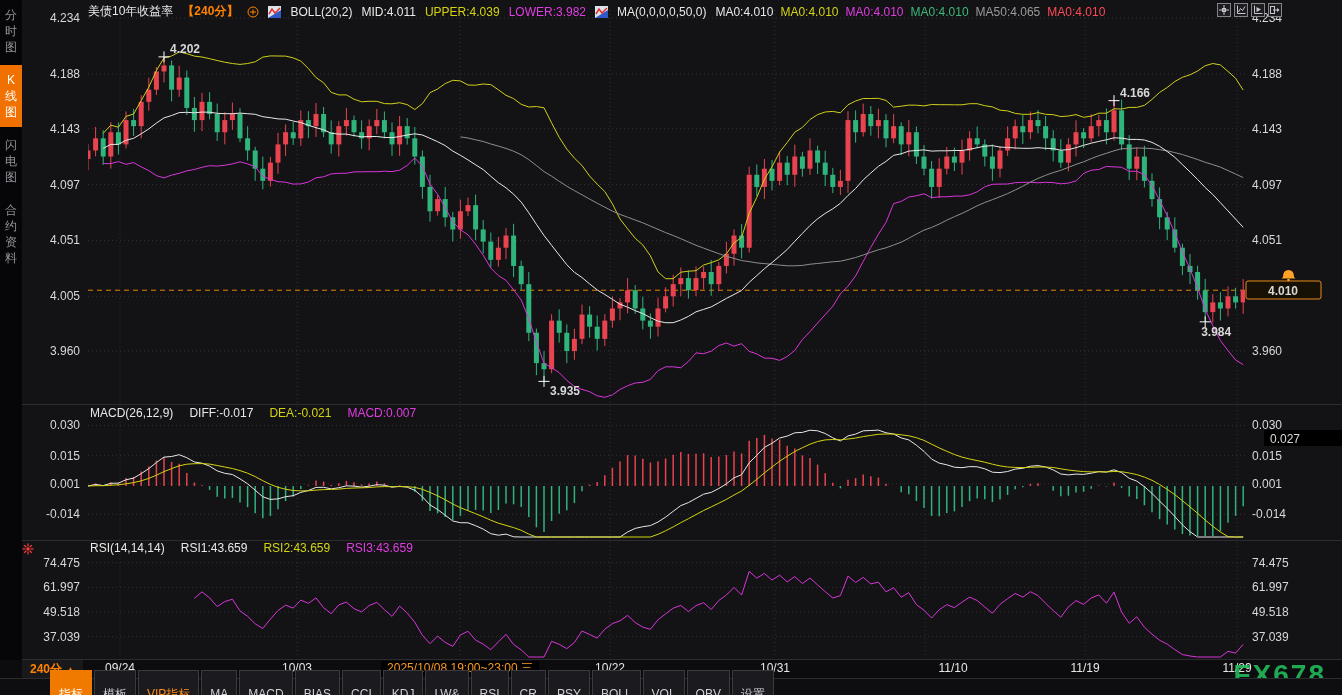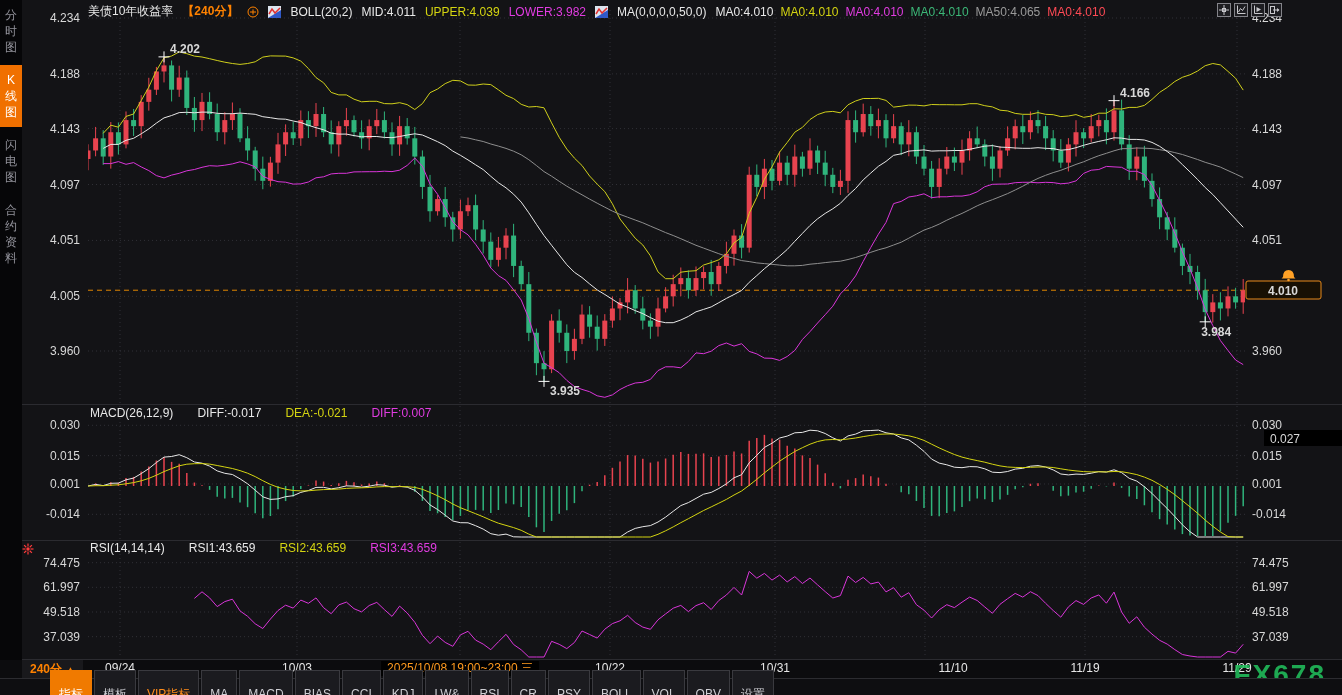--- a/index.html
+++ b/index.html
@@ -13,21 +13,21 @@
             white-space:pre-line;line-height:16px;cursor:pointer;}
   .side-tab.active{background:#f07000;color:#fff;}
   
   .header{position:absolute;left:88px;top:3px;height:17px;display:flex;gap:9px;align-items:center;
           white-space:nowrap;z-index:4;}
   .header-icons{position:absolute;right:60px;top:3px;display:flex;gap:3px;z-index:4;}
   .hicon{width:14px;height:14px;border:1px solid #84848a;background:#1d1d21;display:flex;
          align-items:center;justify-content:center;cursor:pointer;}
   .c-white{color:#e8e8e8}.c-yellow{color:#d4d411}.c-magenta{color:#e13ce1}.c-orange{color:#ff8200}
   
-  .pane-header{position:absolute;left:90px;height:15px;display:flex;gap:24px;white-space:nowrap;z-index:4;}
+  .pane-header{position:absolute;left:90px;height:15px;display:flex;gap:16px;white-space:nowrap;z-index:4;}
   
   .time-axis{position:absolute;left:0;top:660px;width:1342px;height:18px;background:#0c0c0e;z-index:4;}
   .period-btn{position:absolute;left:22px;top:0;height:18px;line-height:18px;padding:0 8px;
               background:#19191c;color:#ff8200;font-weight:bold;cursor:pointer;}
   .tlabel{position:absolute;top:1px;transform:translateX(-50%);color:#e6e6e6;line-height:15px;}
   .tlabel.hl{background:#000;color:#ff9a1f;padding:0 6px;}
   
   .toolbar{position:absolute;left:0;top:678px;width:1342px;height:17px;background:#0e0e11;
            border-top:1px solid #2c2c30;display:flex;align-items:center;padding-left:50px;gap:2px;z-index:6;}
   .tbtn{height:15px;line-height:14px;padding:16px 8px;background:#1b1b1f;border:1px solid #3a3a3f;
@@ -713,21 +713,21 @@
           <line x1="3" y1="5" x2="9" y2="5" stroke="#c8c8cc"></line>
           <path d="M7 3 L9.5 5 L7 7 Z" fill="#c8c8cc"></path>
         </svg>
     </div>
   </div>
 
   <div class="pane-header" style="top:406px">
     <span class="c-white">MACD(26,12,9)</span>
     <span class="c-white">DIFF:-0.017</span>
     <span class="c-yellow">DEA:-0.021</span>
-    <span class="c-magenta">DIFF:0.007</span>
+    <span class="c-magenta">MACD:0.007</span>
   </div>
 
   <div class="pane-header" style="top:541px">
     <span class="c-white">RSI(14,14,14)</span>
     <span class="c-white">RSI1:43.659</span>
     <span class="c-yellow">RSI2:43.659</span>
     <span class="c-magenta">RSI3:43.659</span>
   </div>
 
   <div class="time-axis">

